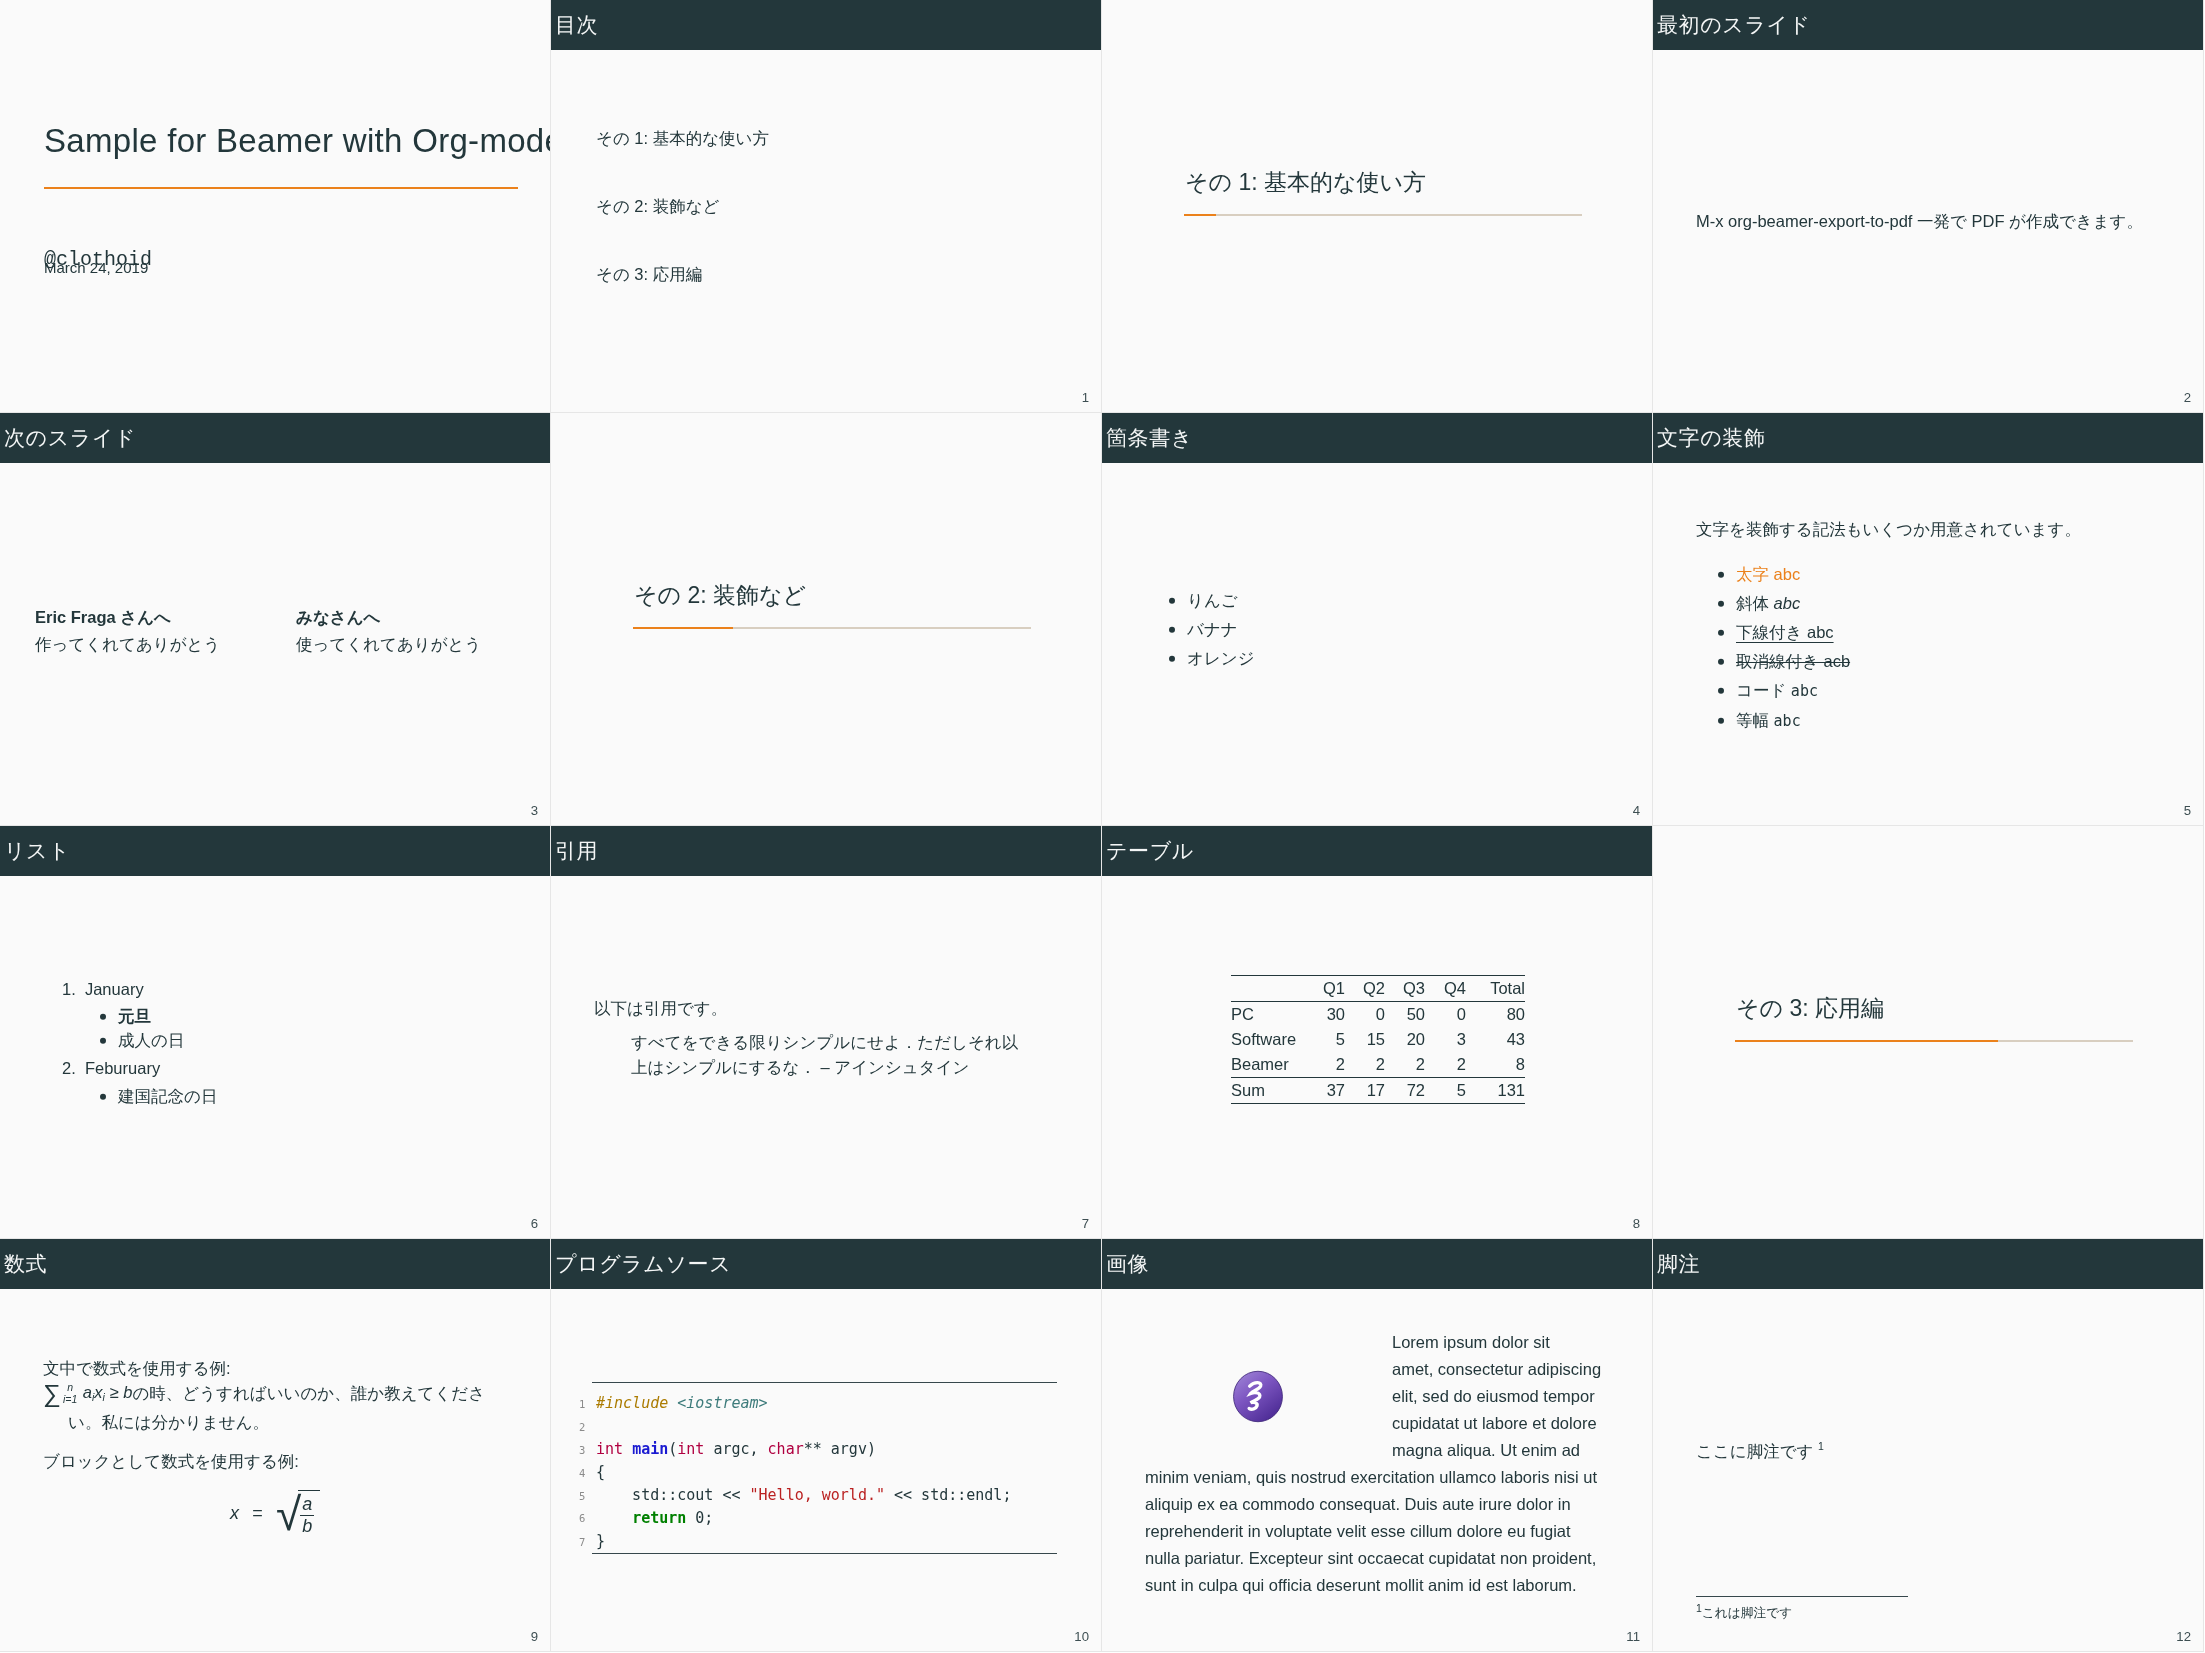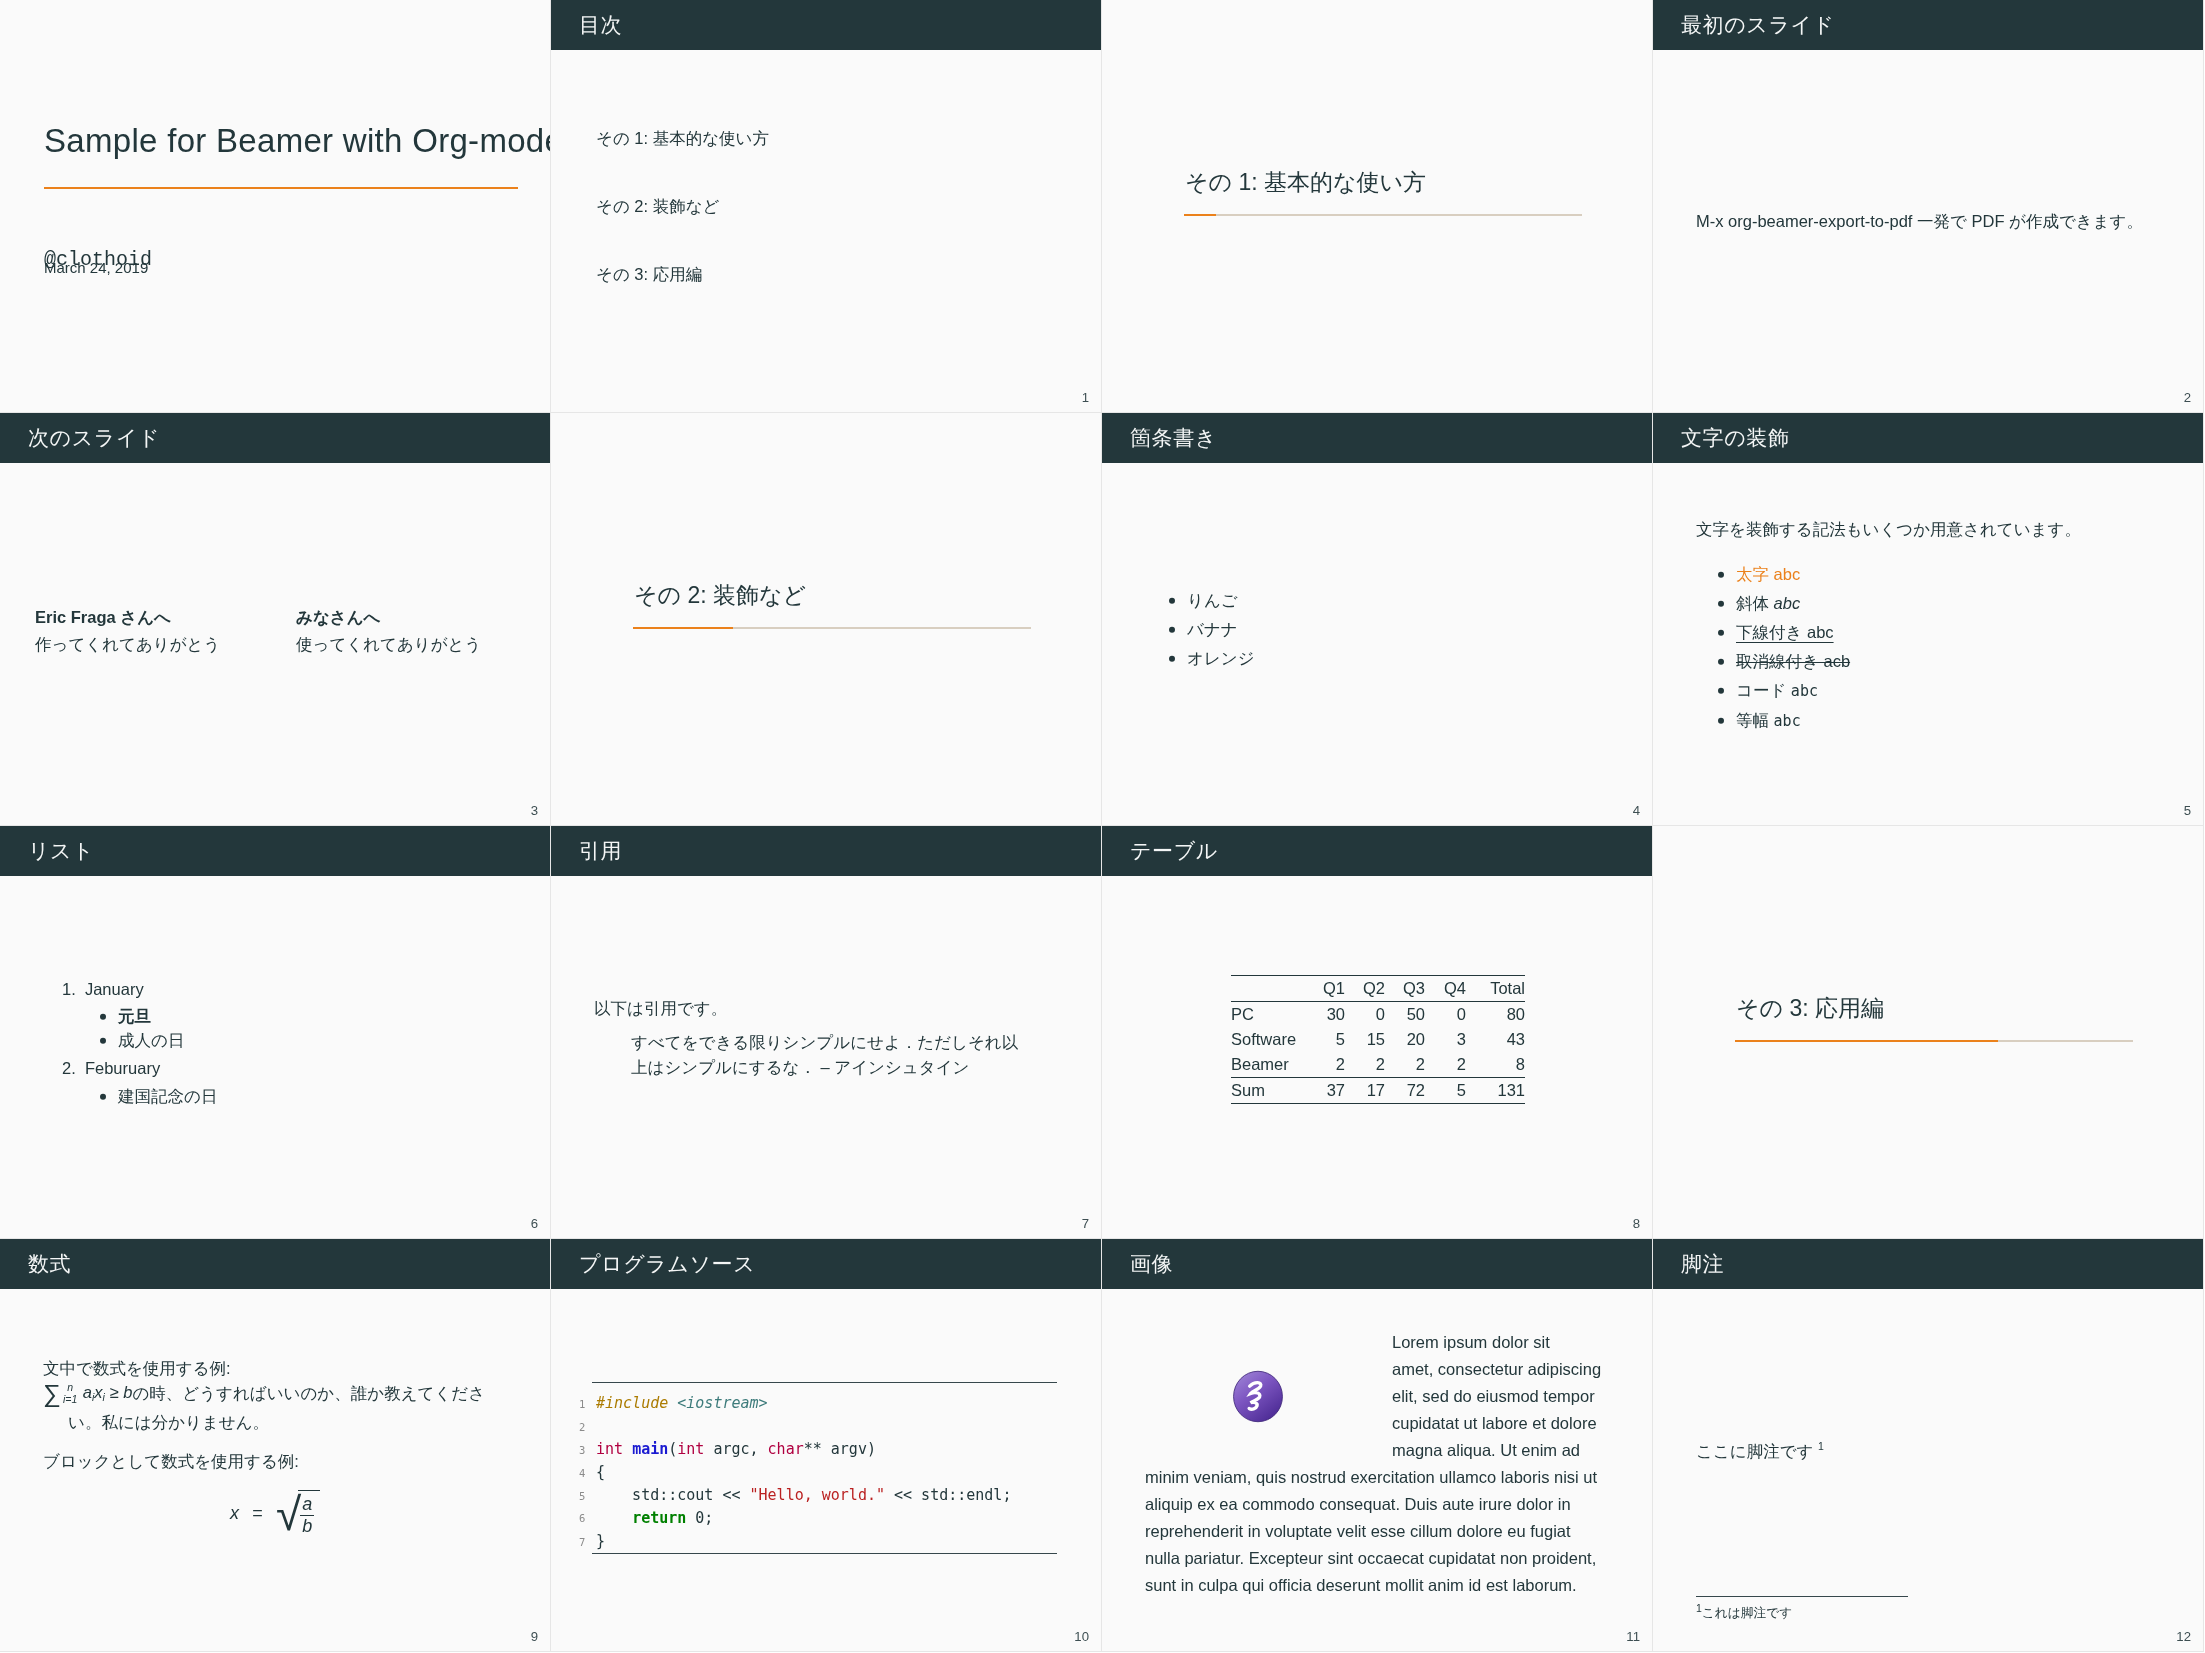--- a/index.html
+++ b/index.html
@@ -3,21 +3,21 @@
 <meta charset="utf-8">
 <style>
   html,body{margin:0;padding:0;background:#ffffff;}
   .sheet{position:relative;width:2205px;height:1654px;background:#ffffff;
          display:grid;grid-template-columns:repeat(4,551px);grid-template-rows:repeat(4,413px);
          font-family:"Liberation Sans","DejaVu Sans",sans-serif;color:#23373b;}
   .slide{position:relative;background:#fafafa;overflow:hidden;box-sizing:border-box;
          border-right:0.6px solid #e6e6e6;border-bottom:0.6px solid #e6e6e6;}
   
   .bar{position:absolute;top:0;left:0;right:0;height:50px;background:#23373b;
-       display:flex;align-items:center;padding-left:28px;box-sizing:border-box;}
+       display:flex;align-items:center;padding-left:4px;box-sizing:border-box;}
   .bar .htxt{color:#f4f6f6;font-size:21px;letter-spacing:0.6px;white-space:nowrap;}
   .pageno{position:absolute;right:12px;bottom:6.6px;font-size:13.2px;color:#23373b;opacity:.88;}
   .ln{position:absolute;font-size:16.5px;white-space:nowrap;line-height:1.32;}
   .dot{display:inline-block;width:6px;height:6px;border-radius:3.3px;background:#23373b;
        margin-right:12px;transform:translateY(-2.2px);}
   .bold{font-weight:bold;}
   
   .t-title{position:absolute;left:44px;top:122px;font-size:33px;letter-spacing:0.3px;white-space:nowrap;}
   .t-rule{position:absolute;left:44px;top:187px;width:474px;height:1.7px;background:#eb811b;}
   .t-author{position:absolute;left:44px;top:248px;font-size:20px;font-family:Liberation Mono, monospace;}

